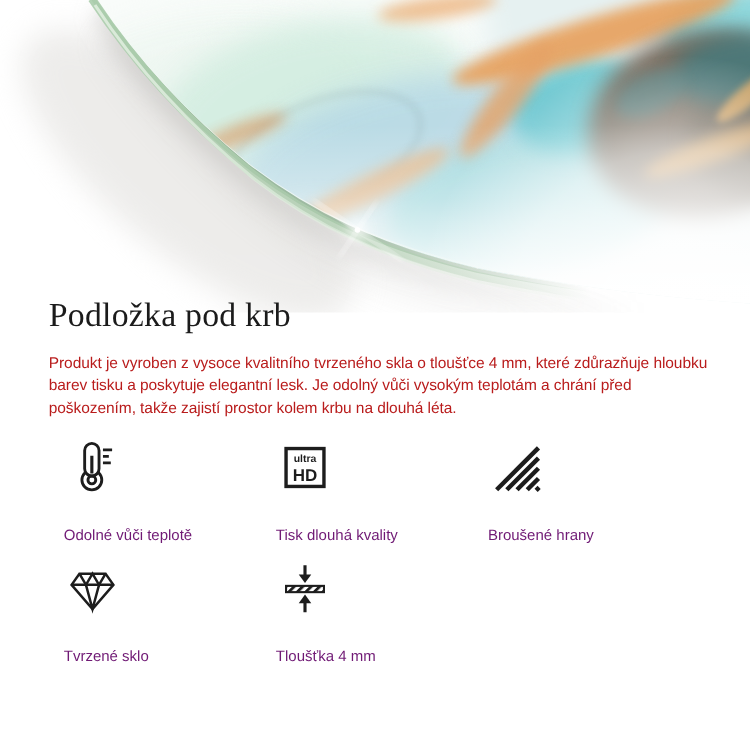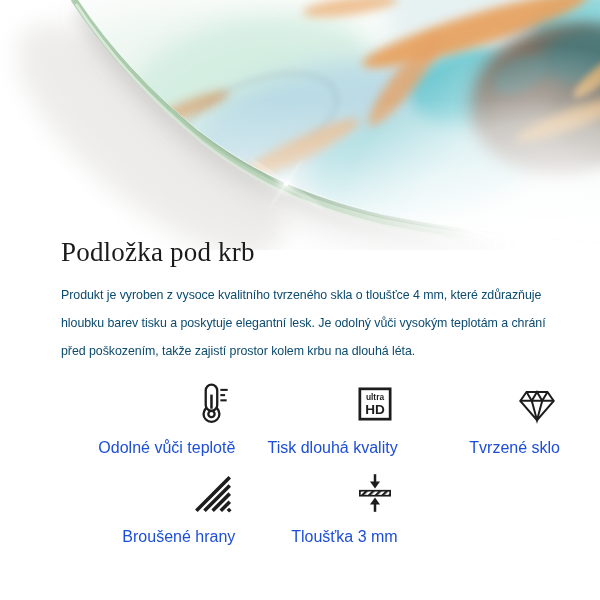--- a/index.html
+++ b/index.html
@@ -1,25 +1,25 @@
 <!DOCTYPE html>
 <html><head>
 <meta charset="utf-8">
 <style>
   html,body{margin:0;padding:0}
   body{width:600px;height:600px;background:#ffffff;font-family:"Liberation Sans",sans-serif;overflow:hidden}
   .hero{height:250px;line-height:0}
-  .content{position:relative;margin-top:-14px;padding:0 28px 0 61px}
+  .content{position:relative;margin-top:-14px;padding:0 28px 0 39px}
   h1{font-family:"Liberation Serif",serif;font-size:27px;line-height:33px;font-weight:500;color:#1b1b1b;margin:0;letter-spacing:.2px}
   h1 span{display:block}
-  .desc{margin:12px 0 0;font-size:12.4px;line-height:28px;color:#0c4a6e;max-width:552px;letter-spacing:-.05px}
+  .desc{margin:12px 0 0;font-size:12.4px;line-height:18px;color:#b91c1c;max-width:552px;letter-spacing:-.05px}
   .features{display:grid;grid-template-columns:repeat(3,1fr);row-gap:13px;margin-top:16px;padding:0 12px}
-  .feature{display:flex;flex-direction:column;align-items:flex-end}
+  .feature{display:flex;flex-direction:column;align-items:flex-start}
   .feature svg.ic{width:46px;height:46px;display:block}
-  .flabel{margin-top:12px;font-size:16px;color:#1d4ed8;white-space:nowrap}
+  .flabel{margin-top:24px;font-size:12px;color:#701a75;white-space:nowrap}
   .ic text{font-family:"Liberation Sans",sans-serif}
 </style>
 </head>
 <body>
 
 <div class="hero">
   <svg width="600" height="250" viewBox="0 0 600 250" aria-hidden="true">
     <defs>
       <clipPath id="disc">
           <path d="M70,-8 C95,30 135,80 196,130 C245,168 300,195 380,214 C460,230 545,240 620,244 L620,-40 L70,-40 Z"></path>
@@ -150,53 +150,53 @@
         <rect x="7.5" y="7.5" width="29" height="29" fill="none" stroke="#1d1d1d" stroke-width="2.6"></rect>
         <text x="22" y="18" font-size="8" font-weight="700" text-anchor="middle" fill="#1d1d1d">ultra</text>
         <text x="22" y="32" font-size="13" font-weight="700" text-anchor="middle" fill="#1d1d1d">HD</text>
       </svg>
       <div class="flabel">Tisk dlouhá kvality</div>
     </div>
 
 
     <div class="feature">
       <svg class="ic" viewBox="0 0 44 44">
-        <g fill="none" stroke="#1d1d1d" stroke-width="1.9" stroke-linejoin="miter">
-          <path d="M12,10.5 L32,10.5 L38,19 L22,37.5 L6,19 Z"></path>
-          <path d="M6,19 L38,19"></path>
-          <path d="M12,10.5 L17,19 L22,10.5 L27,19 L32,10.5"></path>
-          <path d="M17,19 L22,37.5 L27,19"></path>
-        </g>
-      </svg>
-      <div class="flabel">Tvrzené sklo</div>
-    </div>
-
-    <div class="feature">
-      <svg class="ic" viewBox="0 0 44 44">
         <g stroke="#1d1d1d" stroke-width="3.4">
           <line x1="7" y1="39" x2="39" y2="7"></line>
           <line x1="14.8" y1="39" x2="39" y2="14.8"></line>
           <line x1="22.6" y1="39" x2="39" y2="22.6"></line>
           <line x1="30.4" y1="39" x2="39" y2="30.4"></line>
           <line x1="37.2" y1="39.5" x2="39.5" y2="37.2"></line>
         </g>
       </svg>
       <div class="flabel">Broušené hrany</div>
+    </div>
+
+    <div class="feature">
+      <svg class="ic" viewBox="0 0 44 44">
+        <g fill="none" stroke="#1d1d1d" stroke-width="1.9" stroke-linejoin="miter">
+          <path d="M12,10.5 L32,10.5 L38,19 L22,37.5 L6,19 Z"></path>
+          <path d="M6,19 L38,19"></path>
+          <path d="M12,10.5 L17,19 L22,10.5 L27,19 L32,10.5"></path>
+          <path d="M17,19 L22,37.5 L27,19"></path>
+        </g>
+      </svg>
+      <div class="flabel">Tvrzené sklo</div>
     </div>
 
     <div class="feature">
       <svg class="ic" viewBox="0 0 44 44">
         <defs>
           <pattern id="hatchP" width="4.6" height="4.6" patternUnits="userSpaceOnUse" patternTransform="rotate(45)">
             <rect width="2.2" height="4.6" fill="#1d1d1d"></rect>
           </pattern>
         </defs>
         <line x1="22" y1="4" x2="22" y2="11.5" stroke="#1d1d1d" stroke-width="2.4"></line>
         <polygon points="17.2,11 26.8,11 22,17.6" fill="#1d1d1d"></polygon>
         <line x1="22" y1="40" x2="22" y2="32.5" stroke="#1d1d1d" stroke-width="2.4"></line>
         <polygon points="17.2,33 26.8,33 22,26.4" fill="#1d1d1d"></polygon>
         <rect x="7.5" y="19.8" width="29" height="4.8" fill="url(#hatchP)" stroke="#1d1d1d" stroke-width="1.6"></rect>
       </svg>
-      <div class="flabel">Tloušťka 3 mm</div>
+      <div class="flabel">Tloušťka 4 mm</div>
     </div>
 
   </div>
 </div>
 
 </body></html>

